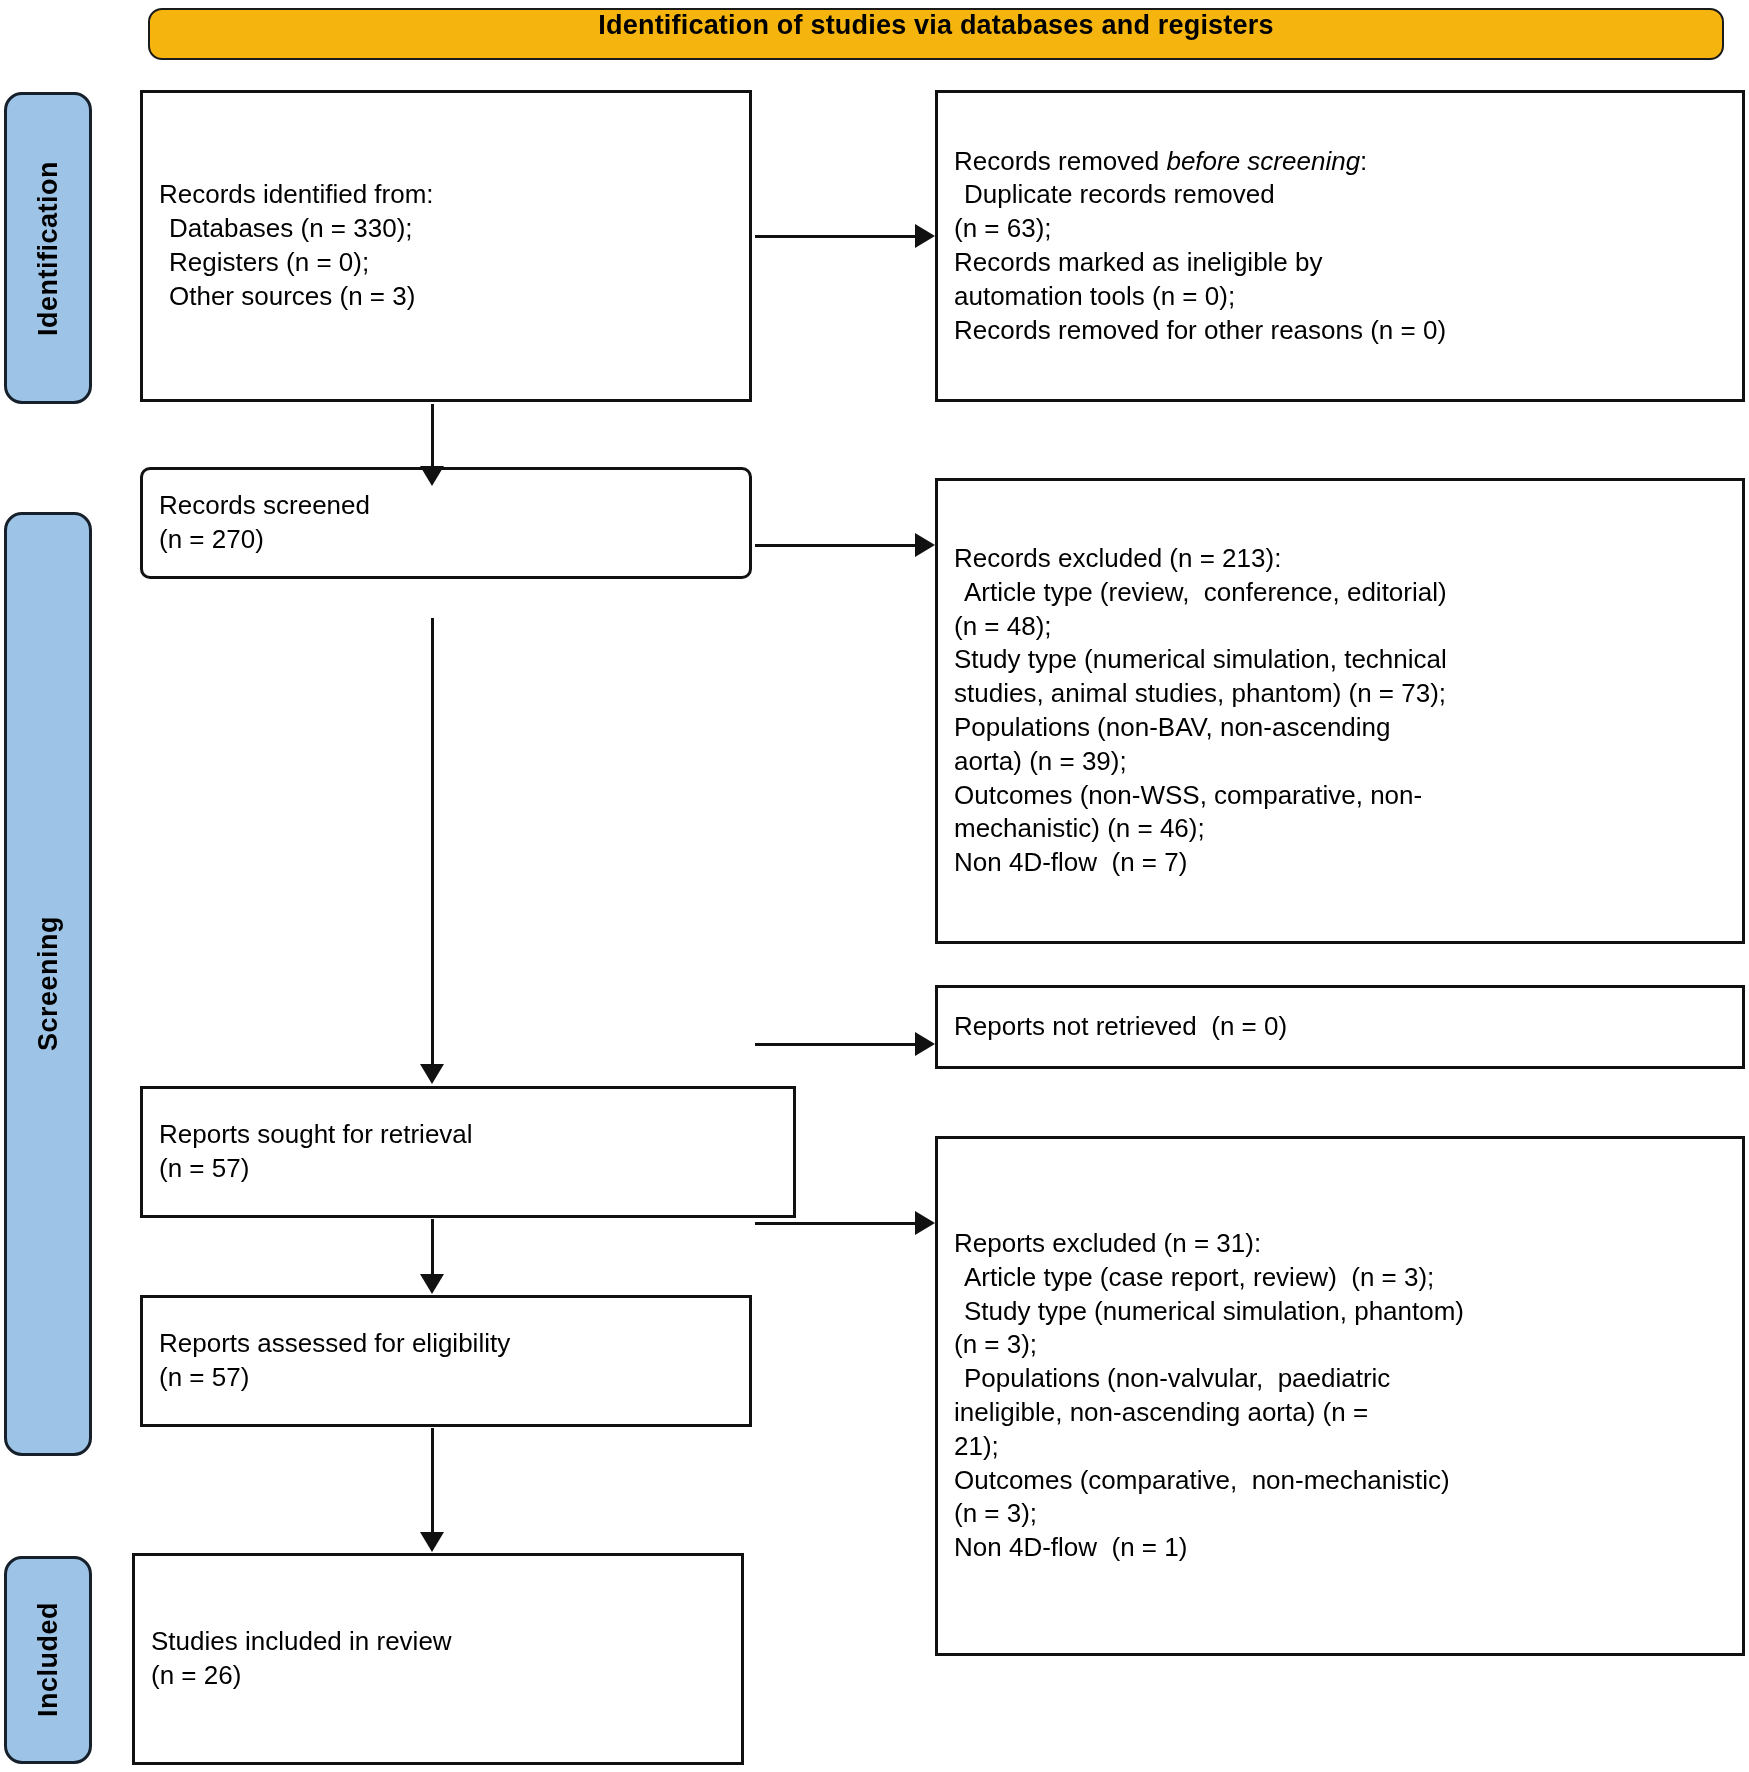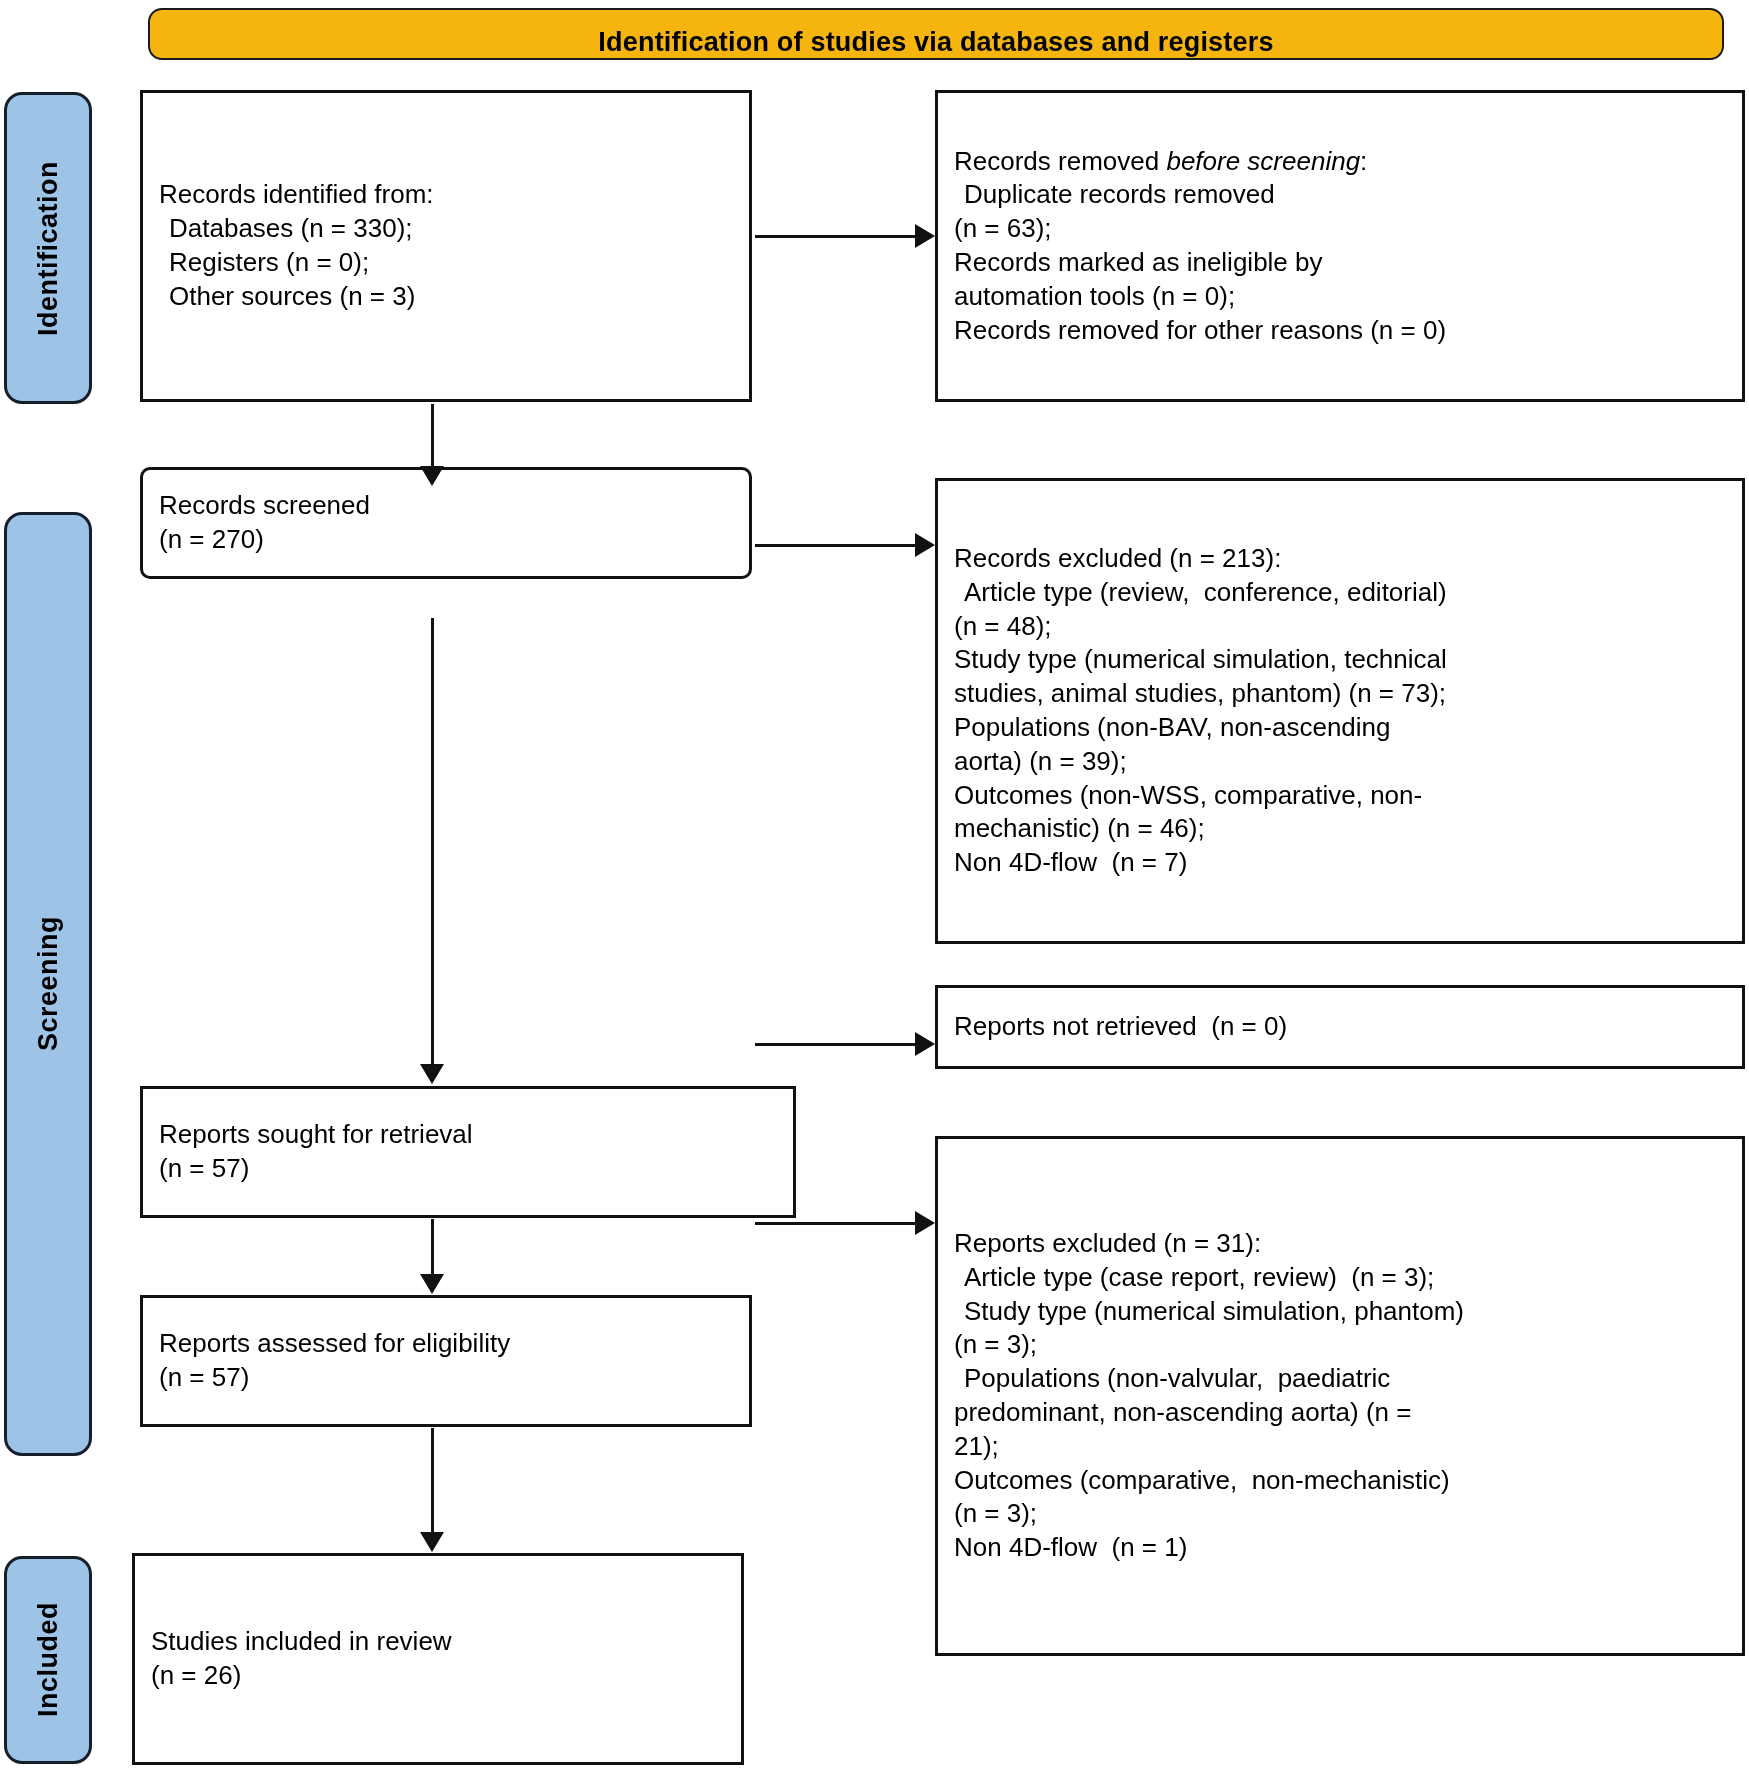--- a/index.html
+++ b/index.html
@@ -24,21 +24,21 @@
   .banner {
     position: absolute;
     left: 148px;
     top: 8px;
     width: 1576px;
     height: 52px;
     background: #F5B50E;
     border: 2px solid #1a1a1a;
     border-radius: 14px;
     display: flex;
-    align-items: flex-end;
+    align-items: flex-start;
     justify-content: center;
     box-sizing: border-box;
   }
   .banner-text {
     font-size: 27px;
     font-weight: bold;
     letter-spacing: 0.2px;
     color: #000;
     text-align: center;
   }
@@ -220,21 +220,21 @@
     <p>Reports assessed for eligibility</p>
     <p>(n = 57)</p>
   </div>
 
   <div class="box" id="box-reports-excluded">
     <p>Reports excluded (n = 31):</p>
     <p class="indent">Article type (case report, review)  (n = 3);</p>
     <p class="indent">Study type (numerical simulation, phantom)</p>
     <p>(n = 3);</p>
     <p class="indent">Populations (non-valvular,  paediatric</p>
-    <p>predominant, non-ascending aorta) (n =</p>
+    <p>ineligible, non-ascending aorta) (n =</p>
     <p>21);</p>
     <p>Outcomes (comparative,  non-mechanistic)</p>
     <p>(n = 3);</p>
     <p>Non 4D-flow  (n = 1)</p>
   </div>
 
   <div class="box" id="box-included">
     <p>Studies included in review</p>
     <p>(n = 26)</p>
   </div>

